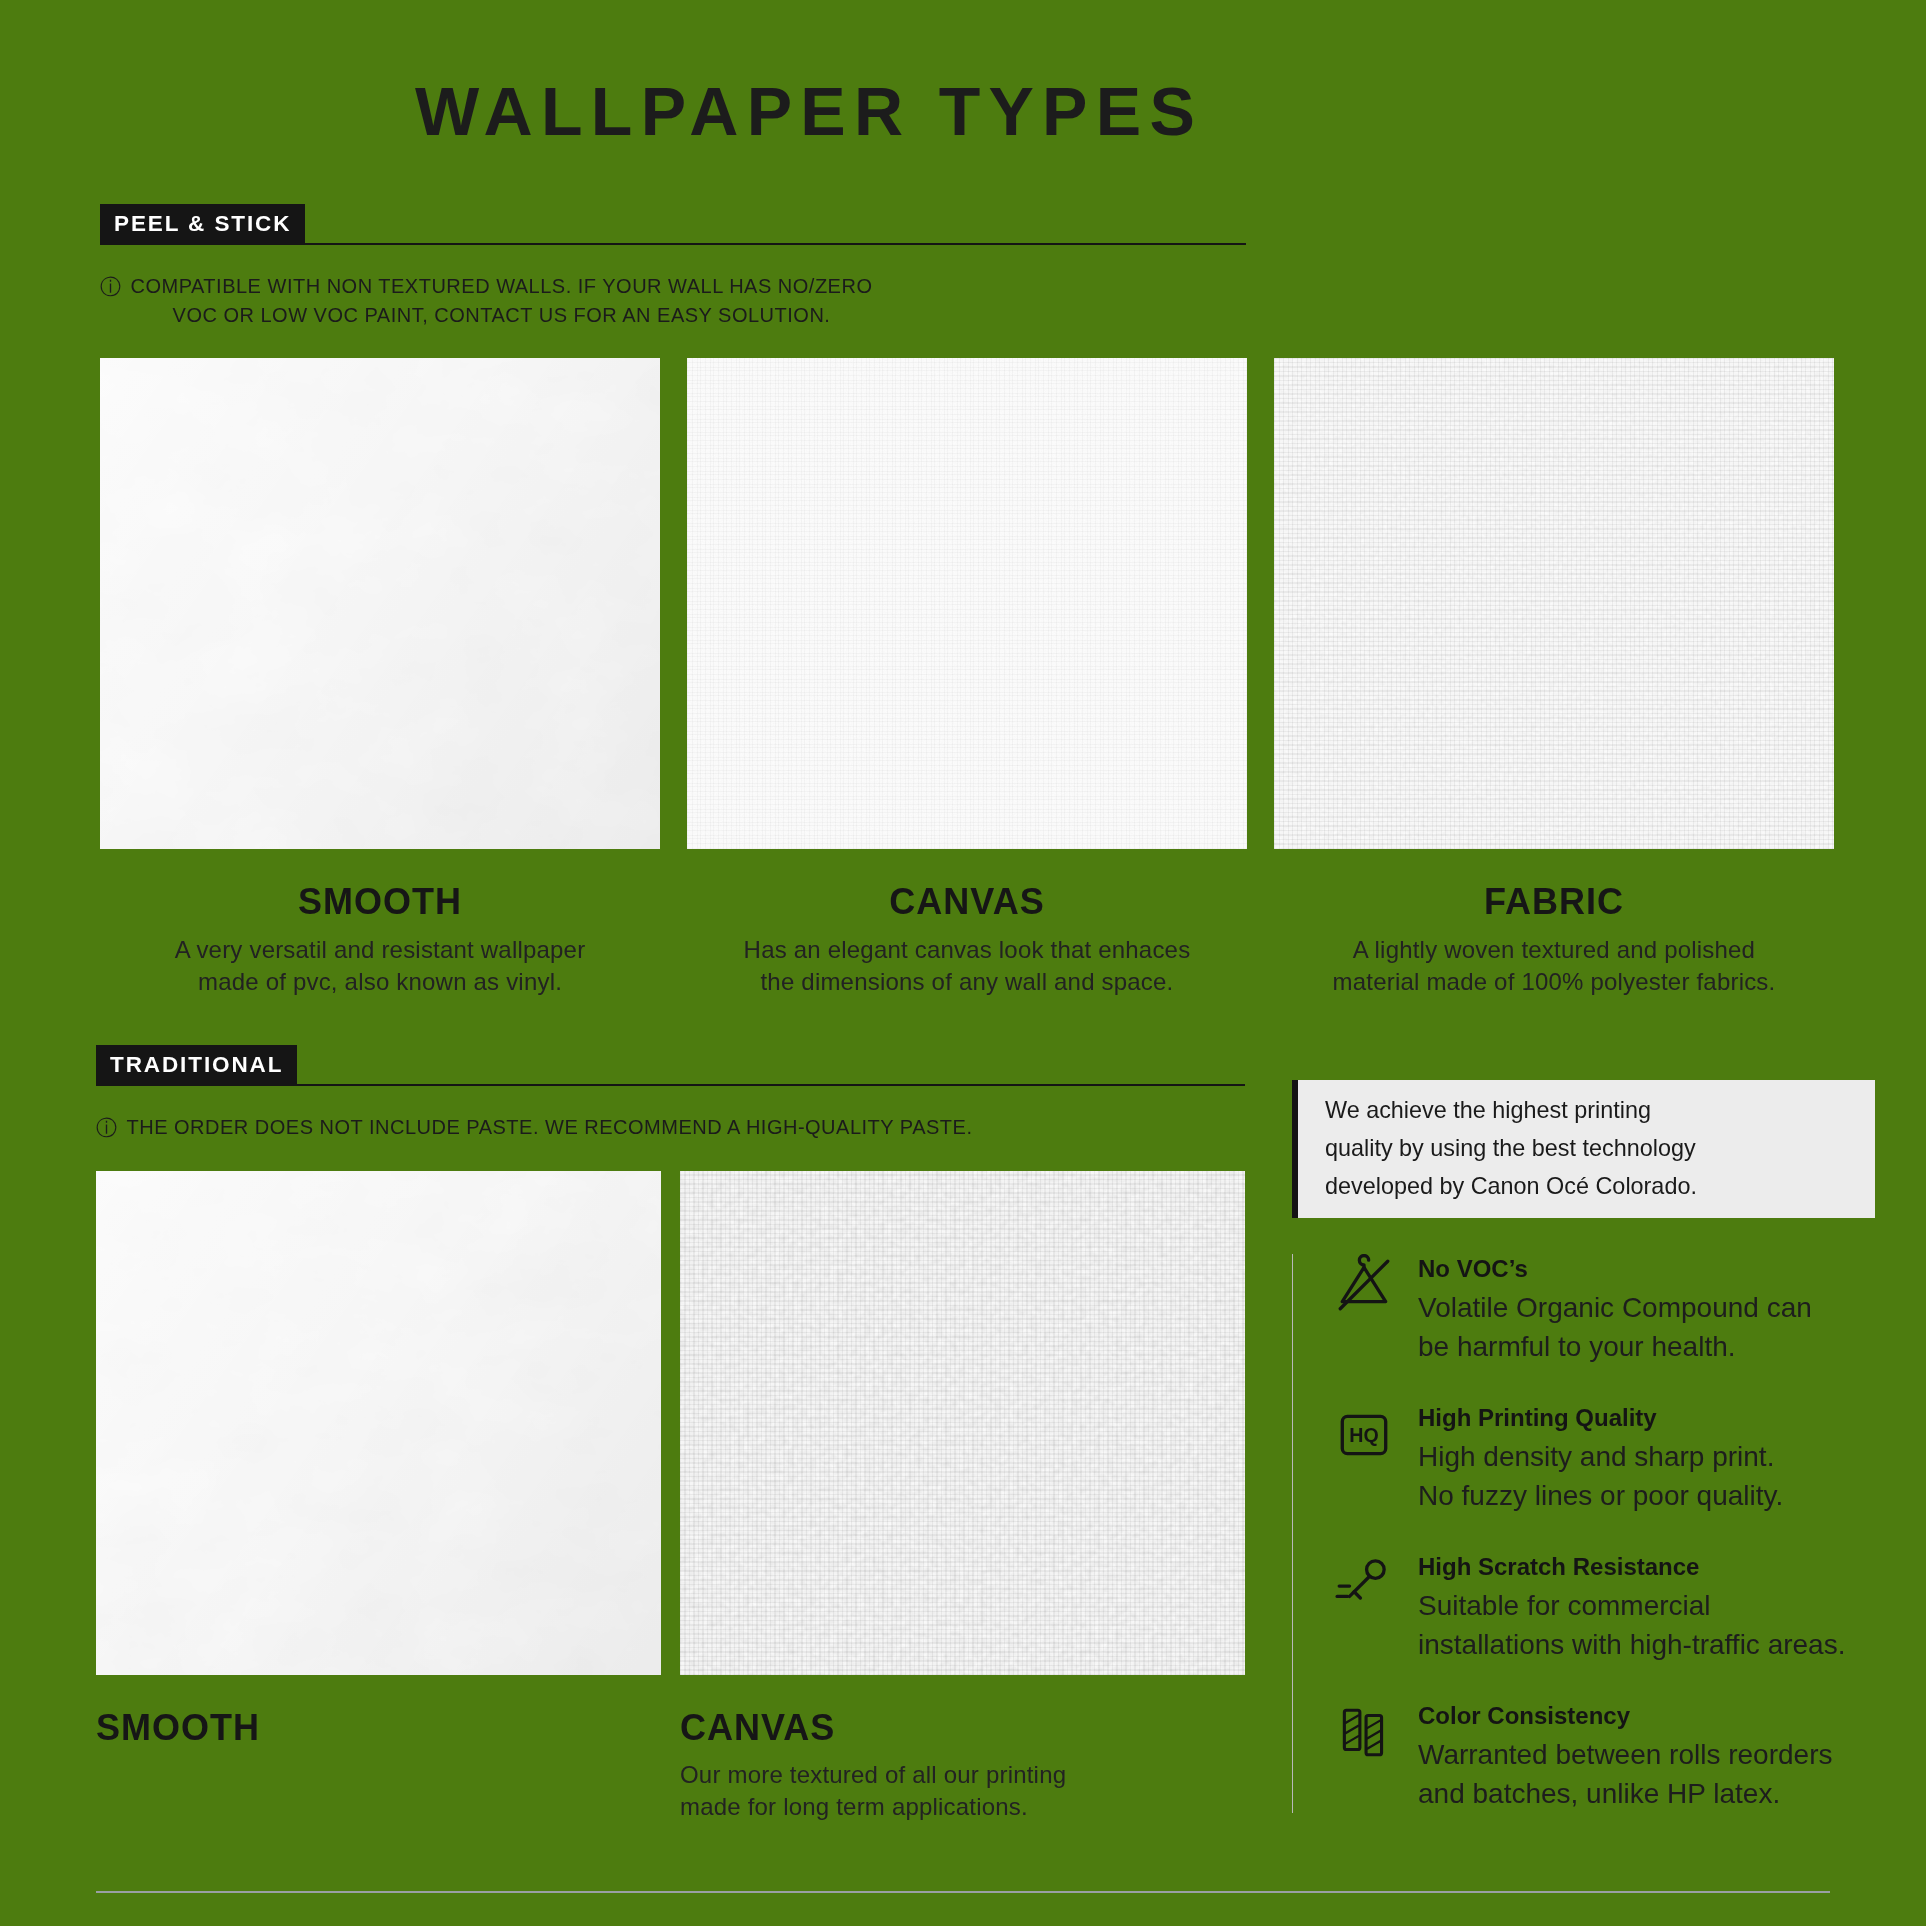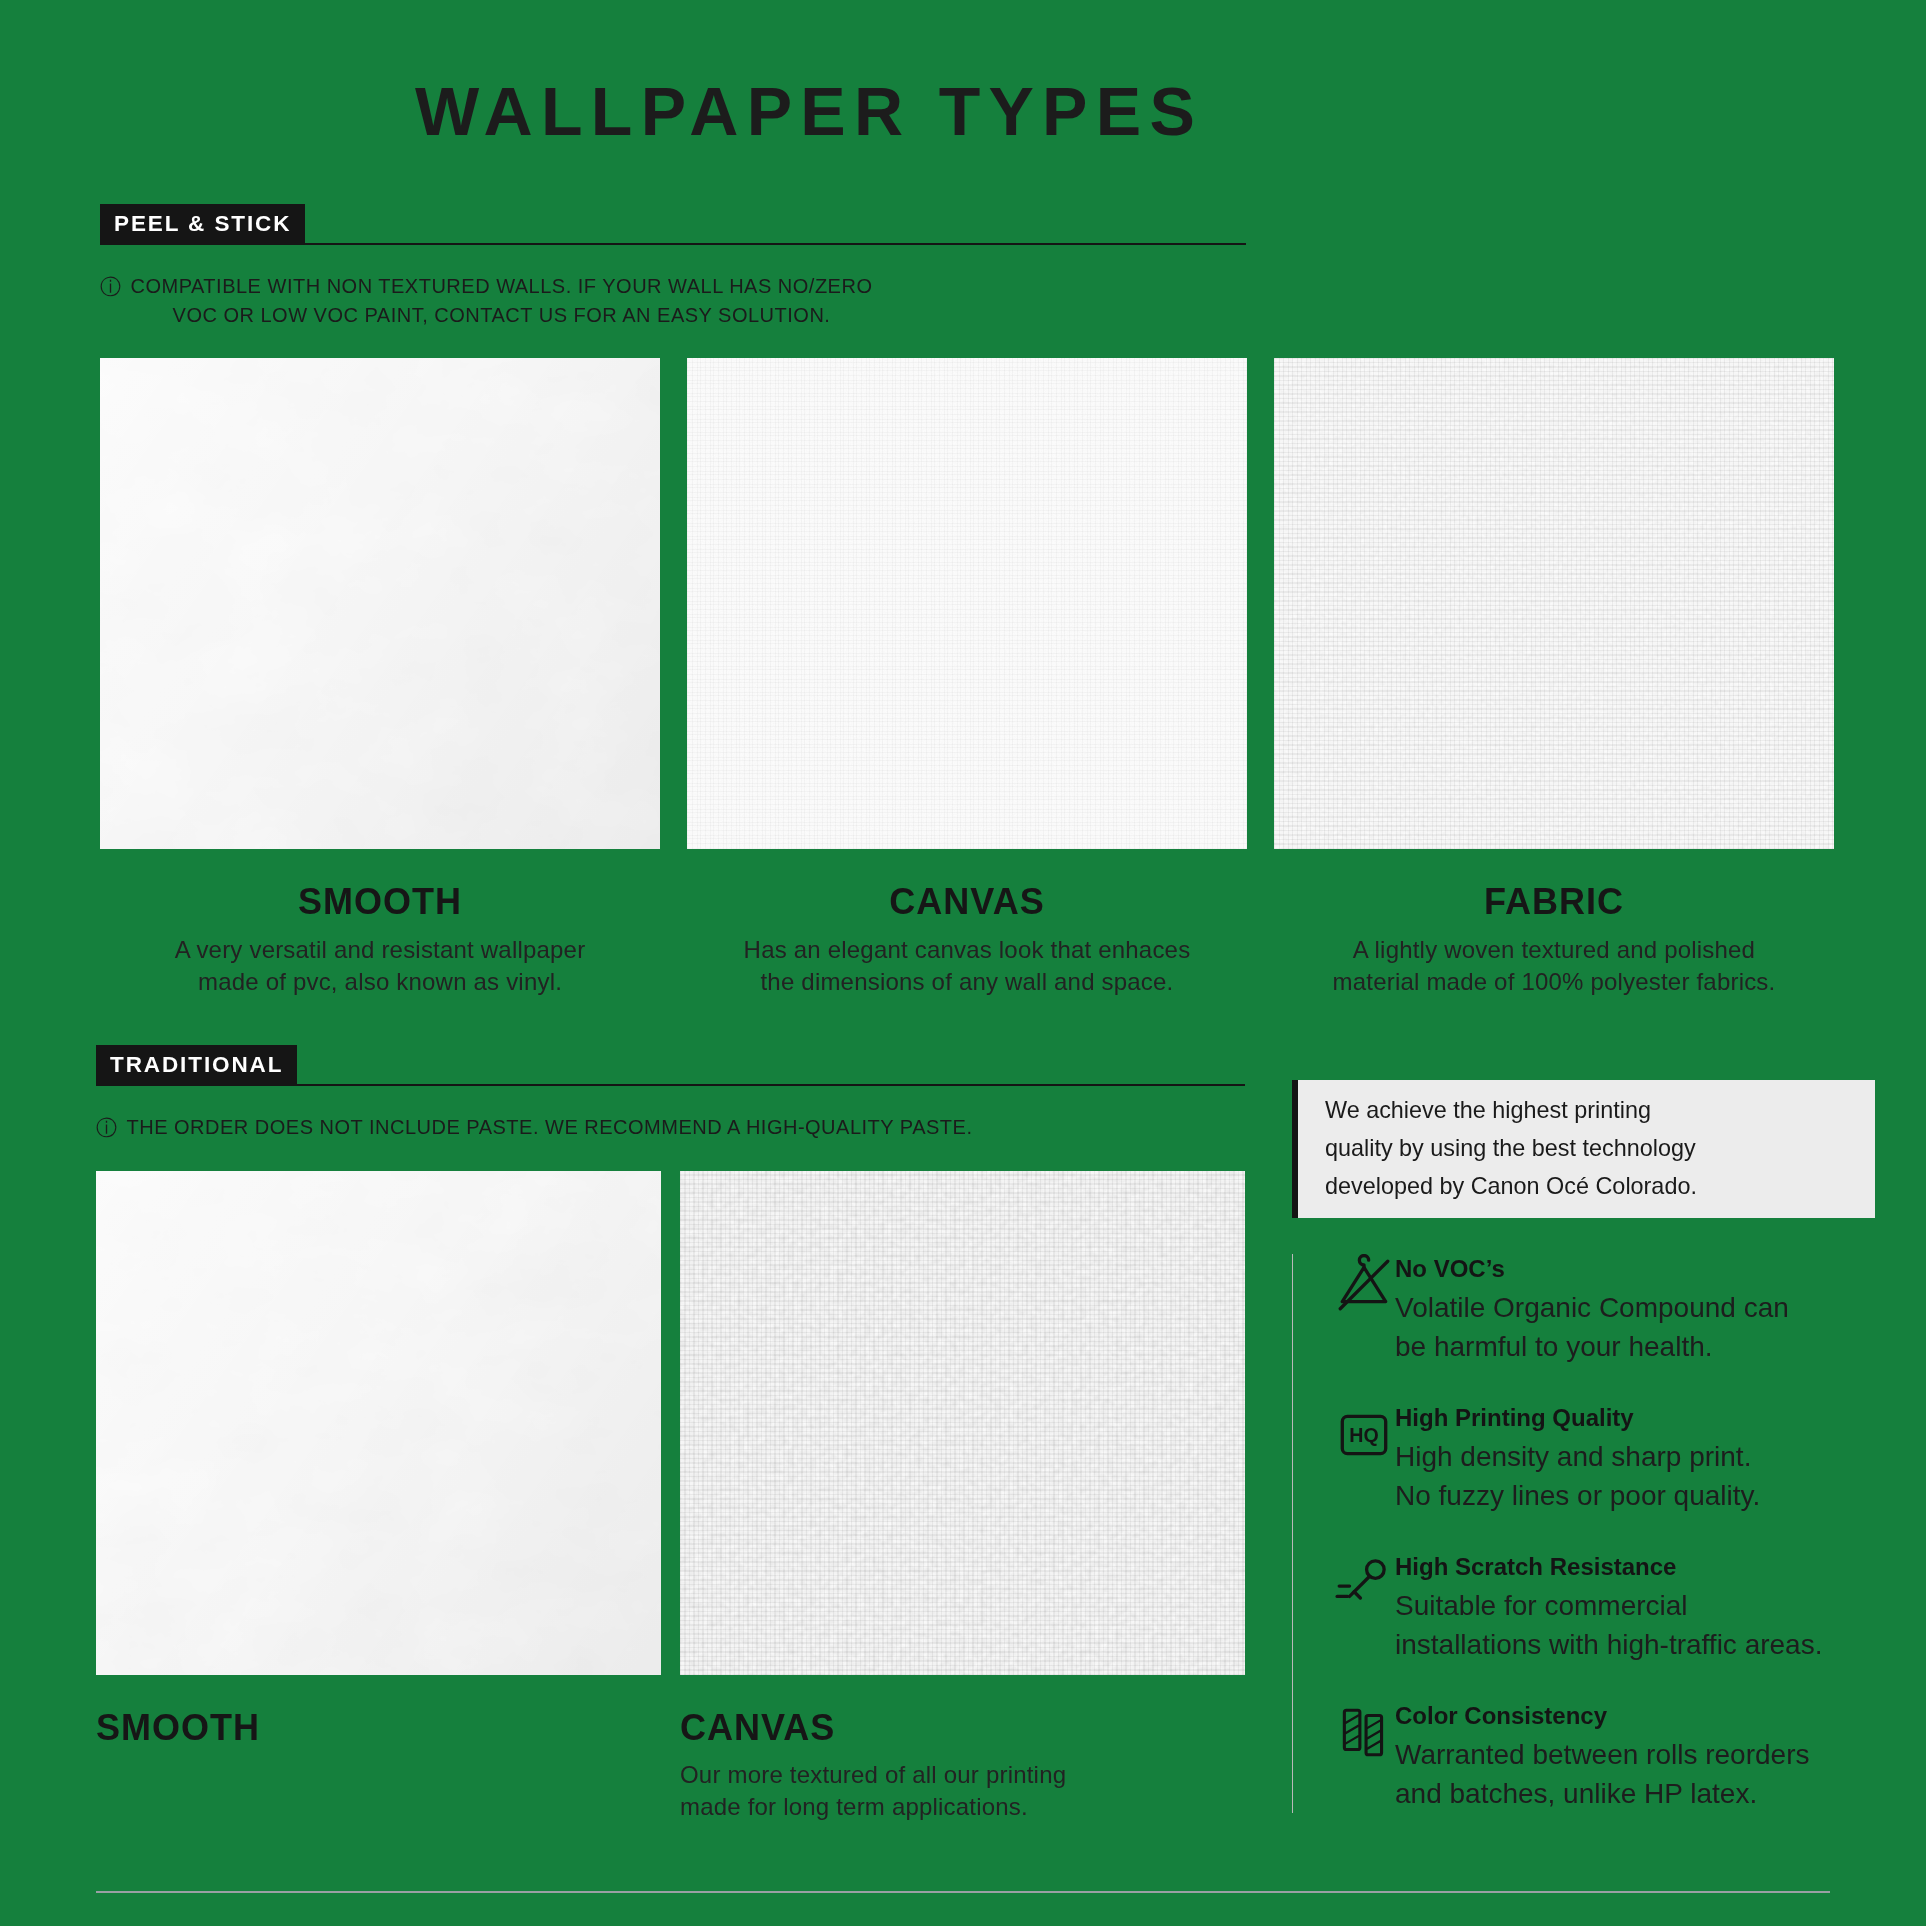--- a/index.html
+++ b/index.html
@@ -1,16 +1,16 @@
 <!DOCTYPE html>
 <html style="font-size:10.3px"><head>
 <meta charset="utf-8">
 <style>
   html,body{margin:0;padding:0;background:#ffffff;}
-  .page{position:relative;width:1926px;height:1926px;background:#15803d;
+  .page{position:relative;width:1926px;height:1926px;background:#4d7c0f;
         font-family:"Liberation Sans", sans-serif;color:#141414;overflow:hidden;}
   .pre{white-space:pre-line;}
 
   
   .title{position:absolute;top:72px;left:0;width:1618px;margin:0;text-align:center;
          font-size:68px;font-weight:bold;letter-spacing:8.3px;color:#1c1c1c;}
 
   
   .label-row{display:flex;align-items:flex-end;}
   .sec-label{background:#151515;color:#ffffff;font-weight:bold;font-size:22.5px;
@@ -48,21 +48,21 @@
 
   .sw-name{margin-top:32px;font-size:36px;font-weight:bold;letter-spacing:1px;color:#161616;}
   .sw-desc{margin-top:10.3px;font-size:24px;line-height:1.33;color:#222222;letter-spacing:0.2px;}
 
   
   .quality{position:absolute;left:1292px;top:1080px;width:583px;}
   .qbox{background:#ececec;border-left:6.4px solid #141414;padding:12px 27px;
         font-size:23.4px;line-height:1.62;color:#1a1a1a;box-sizing:border-box;}
   .qbox p{margin:0;}
   .features{margin-top:36px;border-left:1.3px solid #b9b9b9;padding-left:40px;}
-  .feature{display:flex;margin-bottom:36px;}
+  .feature{display:flex;gap:23px;margin-bottom:36px;}
   .feature:last-child{margin-bottom:0;}
   .ficon{flex:0 0 62px;width:62px;height:62px;}
   .ficon svg{width:100%;height:100%;display:block;}
   .ftxt{min-width:0;}
   .ftitle{font-size:24px;font-weight:bold;color:#141414;margin-top:1.3px;}
   .fdesc{margin-top:6.4px;font-size:28px;line-height:1.38;color:#1d1d1d;}
 
   .bottom-line{position:absolute;left:96px;top:1891px;width:1734px;height:1.9px;background:#9aa0a4;}
 </style>
 </head>

